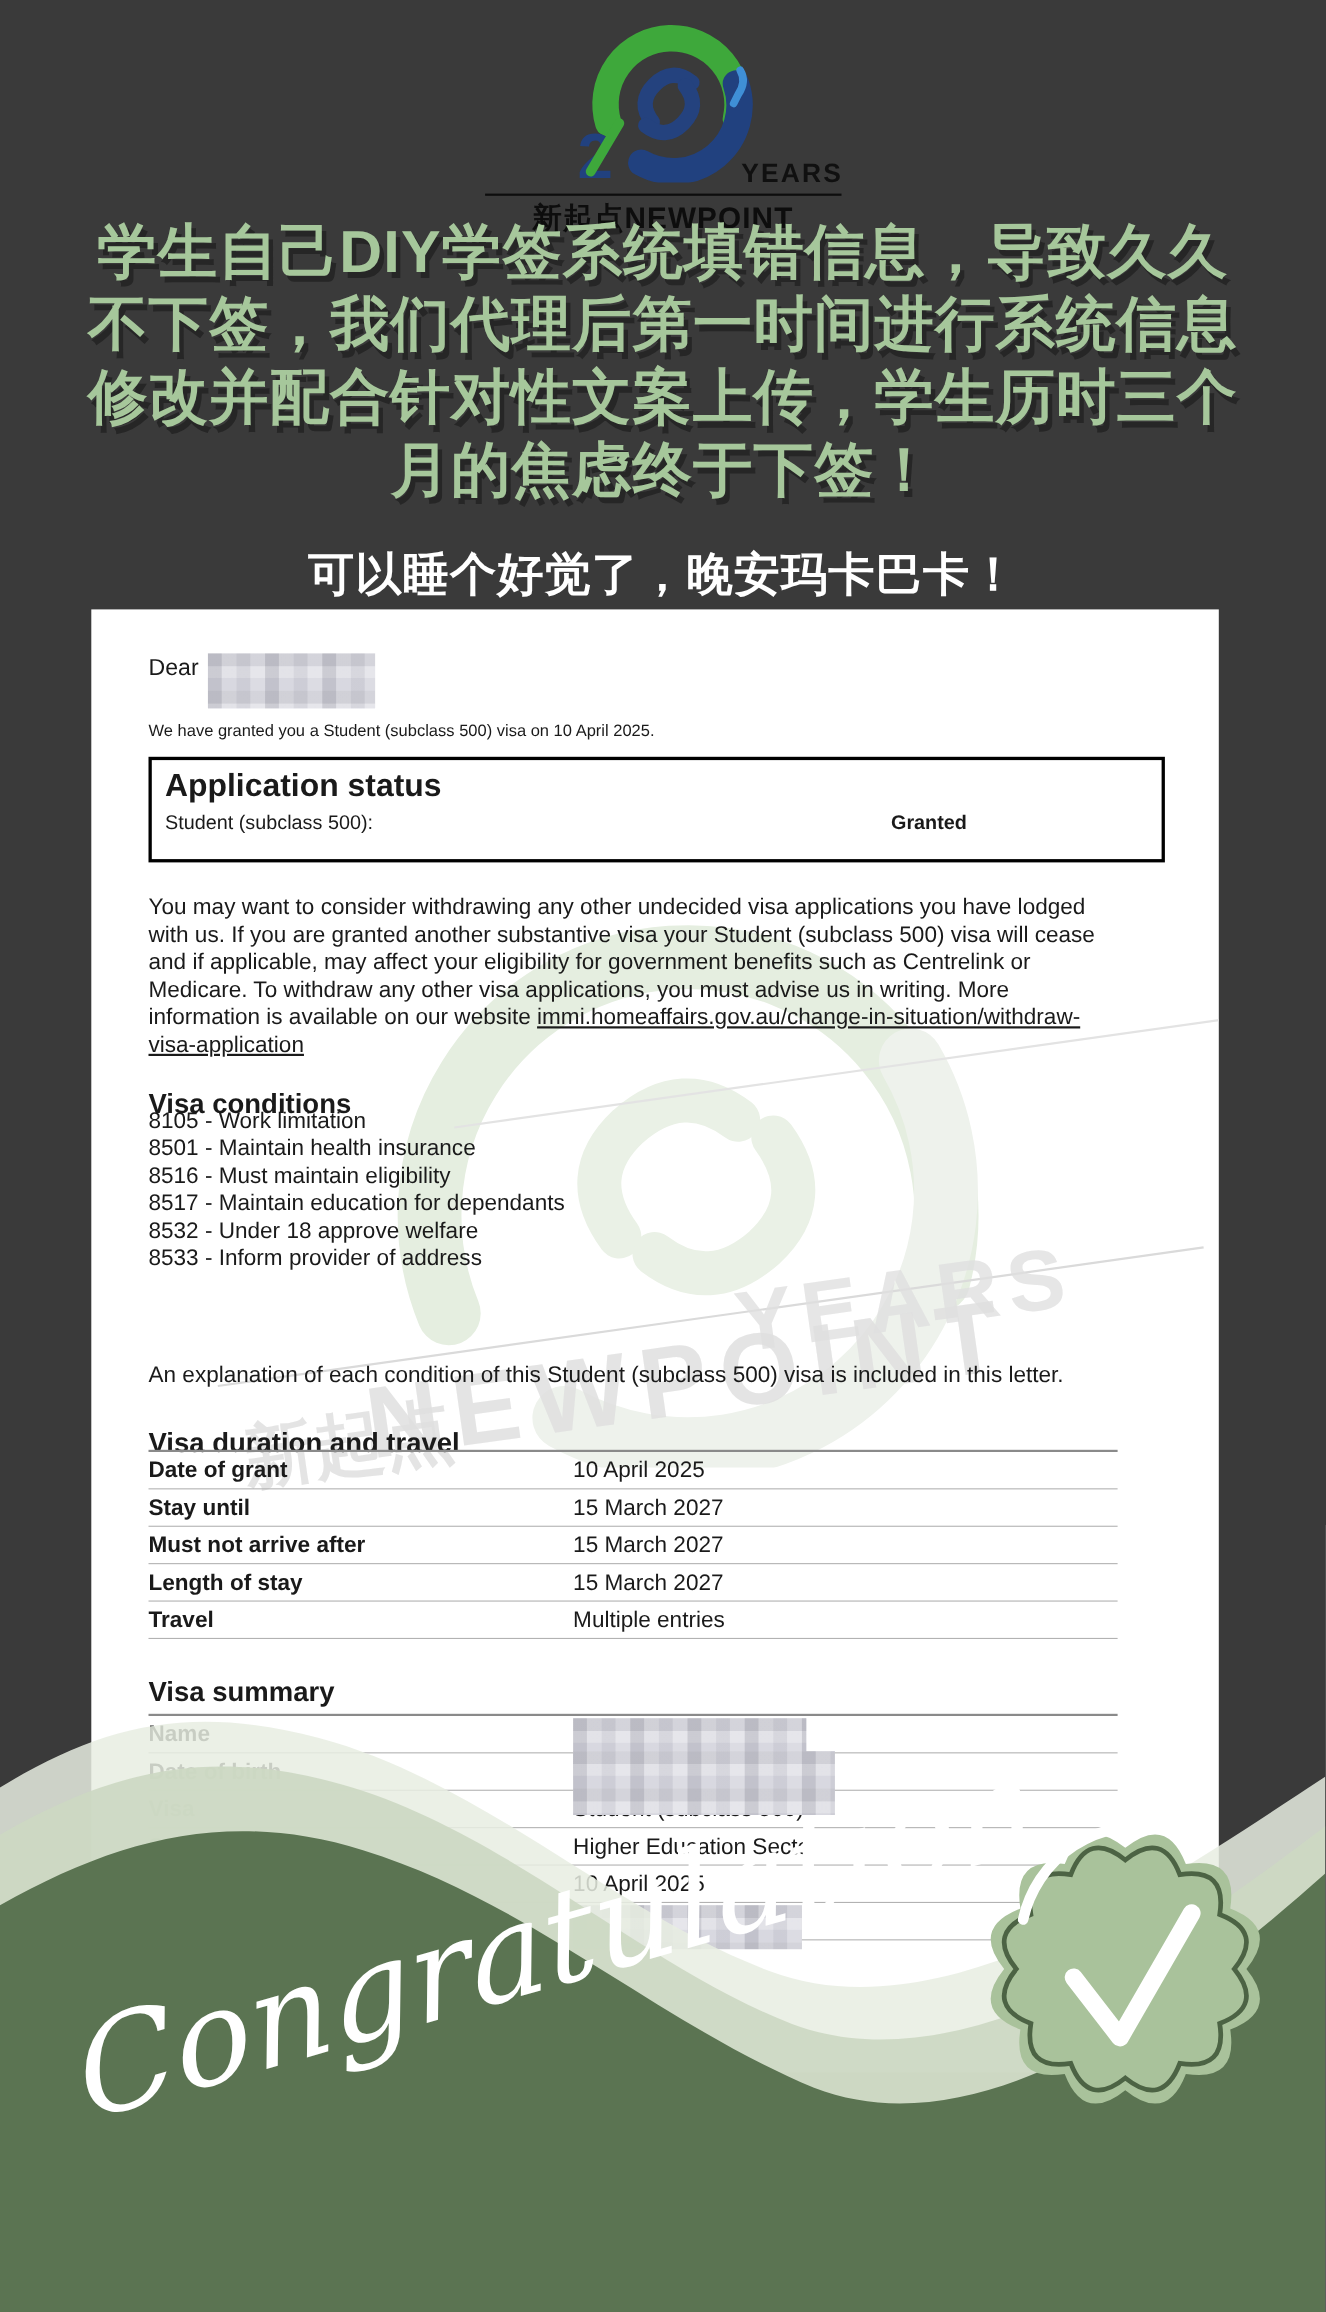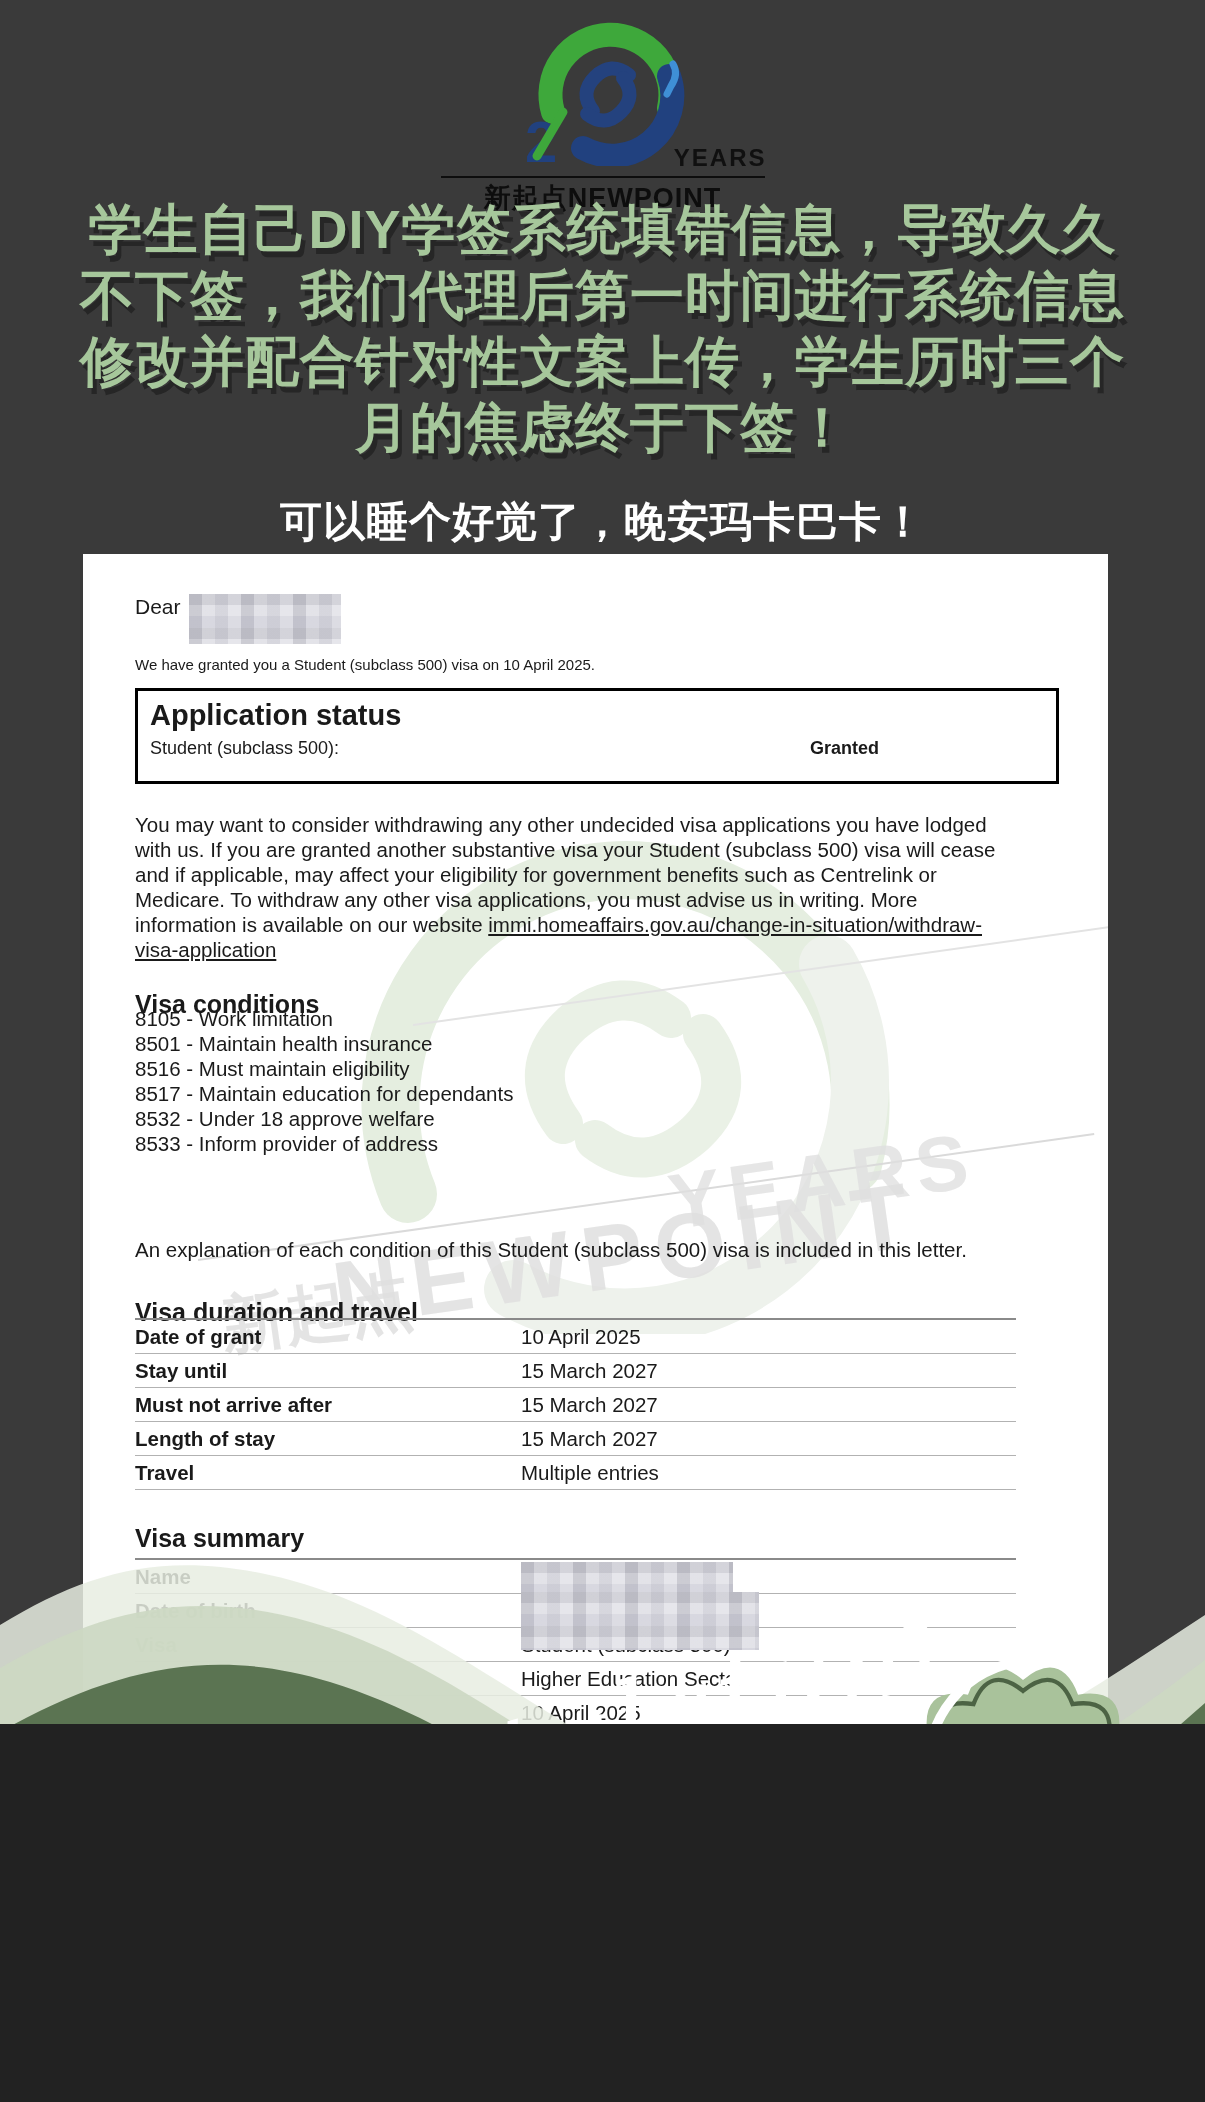--- a/index.html
+++ b/index.html
@@ -1,16 +1,16 @@
 <!DOCTYPE html>
 <html><head>
 <meta charset="utf-8">
 <style>
   html,body{margin:0;padding:0;background:#222;}
-  .page{position:relative;width:1205px;height:1724px;background:#3a3a3a;overflow:hidden;
+  .page{position:relative;width:1205px;height:2102px;background:#3a3a3a;overflow:hidden;
         font-family:"Liberation Sans",sans-serif;margin:0 auto;}
 
   
   .logo-block{position:absolute;top:16px;left:50%;transform:translateX(-50%);width:360px;height:180px;}
   .logo-mark{position:absolute;left:100px;top:0;width:170px;height:150px;}
   .years-label{position:absolute;right:16px;top:128px;color:#101010;font-weight:bold;
                font-size:24px;letter-spacing:2px;}
   .brand-rule{position:absolute;left:18px;right:18px;top:160px;border-top:2px solid #0d0d0d;}
   .brand-label{position:absolute;left:0;right:0;top:164px;text-align:center;color:#0d0d0d;
                font-weight:bold;font-size:27px;letter-spacing:1px;}

